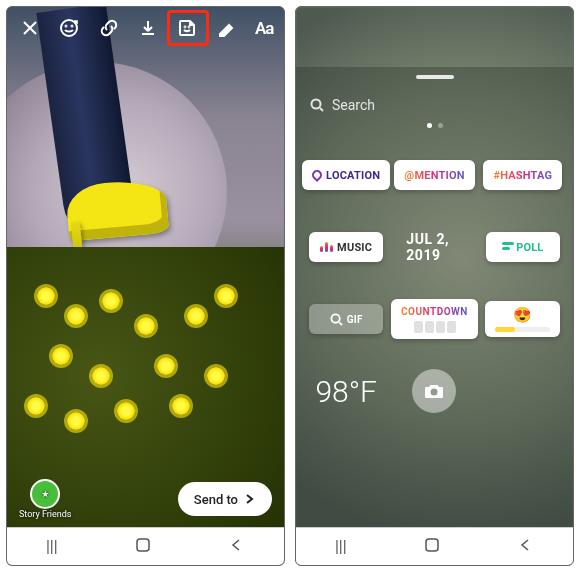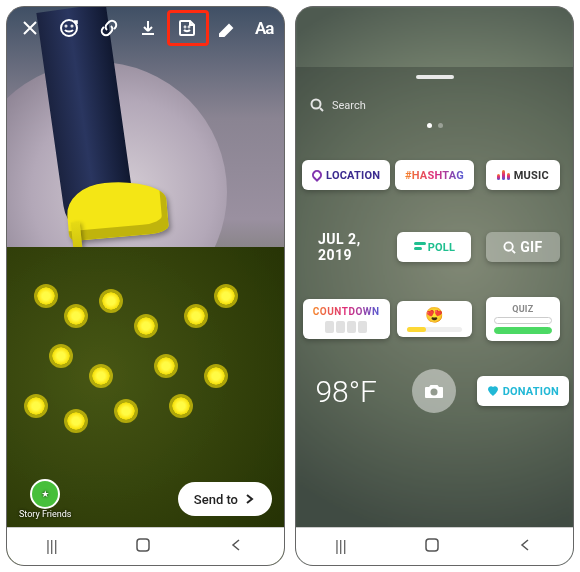--- a/index.html
+++ b/index.html
@@ -1,17 +1,17 @@
 <!DOCTYPE html>
 <html><head>
 <meta charset="utf-8">
 <style>
   *{margin:0;padding:0;box-sizing:border-box;font-family:-apple-system,"Segoe UI",Roboto,Arial,sans-serif}
   body{background:#fff;width:580px;height:572px;display:flex;padding:6px;gap:10px}
-  .phone{flex:1;height:100%;border-radius:18px;overflow:hidden;position:relative;border:1px solid #666;background:#647268}
+  .phone{flex:1;height:100%;border-radius:6px;overflow:hidden;position:relative;border:1px solid #666;background:#647268}
   
   .p1{background:linear-gradient(180deg,#405065 0%,#8a8492 20%,#9a90a0 38%,#556040 60%,#3a4a1e 80%)}
   
   .ground{position:absolute;left:-40px;top:55px;width:260px;height:260px;background:radial-gradient(circle at 60% 50%,#d4ccd4 0%,#b3a8b8 45%,#948a9a 70%,#706580 95%);border-radius:50%}
   
   .leg{position:absolute;left:45px;top:0;width:70px;height:230px;background:linear-gradient(90deg,#1b2340,#2a3660 45%,#101830);border-radius:0 0 35px 35px;transform:rotate(-8deg)}
   
   .shoe{position:absolute;left:60px;top:175px;width:100px;height:55px;background:#f4e615;border-radius:60% 90% 30% 10%/80% 60% 20% 20%;transform:rotate(-5deg);box-shadow:inset -6px -10px 0 #c0b40c,2px 3px 5px rgba(0,0,0,.35)}
   .heel{position:absolute;left:66px;top:215px;width:9px;height:45px;background:linear-gradient(#e6da14,#c0b40c);transform:rotate(-6deg);border-radius:0 0 3px 3px;box-shadow:2px 2px 4px rgba(0,0,0,.3)}
   
@@ -30,35 +30,35 @@
   .star{width:30px;height:30px;border-radius:50%;border:2px solid #fff;background:#47bf3b;display:flex;align-items:center;justify-content:center;color:#fff}
   .send{margin-left:auto;background:#fff;border-radius:20px;height:34px;padding:0 16px;display:flex;align-items:center;font-size:13px;font-weight:500;color:#222}
   .send svg{margin-left:4px}
   
   .nav{position:absolute;bottom:0;left:0;right:0;height:38px;background:#fff;display:flex;align-items:center;justify-content:space-around;border-top:1px solid #ccc}
   .nv{color:#555}
   
   .p2bg{position:absolute;inset:0;background:radial-gradient(circle at 60% 45%,#b1b89e,#7d8a74 45%,#4e5a50 80%);filter:blur(1px)}
   .sheet{position:absolute;top:60px;left:0;right:0;bottom:38px;background:rgba(40,48,42,.35);backdrop-filter:blur(2px)}
   .grip{position:absolute;top:68px;left:50%;transform:translateX(-50%);width:38px;height:4px;background:#e9e9e9;border-radius:3px}
-  .search{position:absolute;top:86px;left:14px;right:14px;height:24px;display:flex;align-items:center;color:#e4e4e4;font-size:11px}
+  .search{position:absolute;top:86px;left:14px;right:14px;height:24px;display:flex;align-items:center;color:#e4e4e4;font-size:14px}
   .search svg{margin-right:8px;stroke:#e4e4e4}
   .dots{position:absolute;top:116px;left:50%;transform:translateX(-50%);display:flex;gap:6px}
   .dot{width:5px;height:5px;border-radius:50%;background:rgba(255,255,255,.35)}
   .dot.on{background:#fff}
   .grid{position:absolute;top:140px;left:12px;right:12px;bottom:12px;display:grid;grid-template-columns:repeat(3,1fr);grid-auto-rows:56px;gap:16px 12px;align-items:center;justify-items:center}
   .chip{background:#fff;border-radius:6px;height:30px;min-width:74px;padding:0 10px;display:flex;align-items:center;justify-content:center;font-size:11px;font-weight:700;letter-spacing:.2px;box-shadow:0 2px 5px rgba(0,0,0,.25)}
   .gradtxt{background:linear-gradient(90deg,#f58529,#dd2a7b 50%,#515bd4);-webkit-background-clip:text;color:transparent}
   .loc-pin{width:10px;height:10px;border:2px solid #8134af;border-radius:50% 50% 50% 0;transform:rotate(-45deg);margin-right:4px}
   .mbars{display:flex;gap:2px;align-items:flex-end;margin-right:4px}
   .mbars span{width:3px;background:linear-gradient(#f58529,#dd2a7b,#515bd4);border-radius:2px}
   .poll-ic{width:10px;height:10px;margin-right:4px;display:flex;flex-direction:column;gap:2px}
   .poll-ic span{height:3px;background:#1fbf8f;border-radius:2px}
   .date-chip{background:none;color:#fff;font-weight:700;font-size:14px;letter-spacing:.5px;box-shadow:none}
-  .gif-chip{background:rgba(255,255,255,.3);color:#fff;font-size:14px}
+  .gif-chip{background:rgba(255,255,255,.3);color:#fff;font-size:10px}
   .cd-bars{display:flex;gap:2px;margin-top:2px}
   .cd-bars span{width:9px;height:12px;background:#e0e0e0;border-radius:2px}
   .emoji-chip{background:#fff;flex-direction:column;height:36px;gap:3px;padding:5px 10px}
   .etrack{width:55px;height:5px;background:#eee;border-radius:3px;position:relative}
   .etrack::before{content:"";position:absolute;left:0;top:0;height:100%;width:35%;background:#fdd835;border-radius:3px}
   .quiz-chip{background:#fff;flex-direction:column;height:44px;gap:3px;padding:4px 8px;align-items:stretch}
   .qline{height:7px;border:1px solid #ccc;border-radius:4px}
   .qline.fill{background:#4cd964;border-color:#4cd964}
   .temp{color:#fff;font-size:30px;font-weight:300}
   .cam{width:44px;height:44px;border-radius:50%;background:rgba(255,255,255,.45);display:flex;align-items:center;justify-content:center}
@@ -175,20 +175,23 @@
     <span class="dot"></span>
   </div>
 
   <div class="grid">
 
     <div class="chip">
       <span class="loc-pin"></span>
       <span style="color:#3b2b8f">LOCATION</span>
     </div>
     <div class="chip">
+      <span class="gradtxt">@MENTION</span>
+    </div>
+    <div class="chip">
       <span class="gradtxt">#HASHTAG</span>
     </div>
 
     <div class="chip">
       <span class="mbars">
           <span style="height:6px"></span>
           <span style="height:10px"></span>
           <span style="height:7px"></span>
         </span>
       <span style="color:#333">MUSIC</span>
@@ -218,41 +221,30 @@
           <span></span>
           <span></span>
           <span></span>
         </span>
     </div>
 
     <div class="chip emoji-chip">
       <span style="font-size:15px">😍</span>
       <span class="etrack"></span>
     </div>
-    <div class="chip quiz-chip">
-      <span style="font-size:9px;color:#888;text-align:center">QUIZ</span>
-      <span class="qline"></span>
-      <span class="qline fill"></span>
-    </div>
 
     <div class="temp">
       <span>98°F</span>
     </div>
     <div class="cam">
       <svg width="22" height="22" viewBox="0 0 22 22" fill="#fff">
           <path d="M3 7h3l1.5-2h7L16 7h3a1 1 0 0 1 1 1v9a1 1 0 0 1-1 1H3a1 1 0 0 1-1-1V8a1 1 0 0 1 1-1z"></path>
           <circle cx="11" cy="12" r="3.5" fill="rgba(120,130,115,.8)"></circle>
         </svg>
     </div>
-    <div class="chip">
-      <svg width="12" height="12" viewBox="0 0 12 12" fill="#22b8d6" style="margin-right:4px">
-          <path d="M6 11S1 7 1 4a3 3 0 0 1 5-2 3 3 0 0 1 5 2c0 3-5 7-5 7z"></path>
-        </svg>
-      <span style="color:#22b8d6">DONATION</span>
-    </div>
   </div>
 
   <div class="nav">
     <span class="nv">|||</span>
     <span class="nv"><svg width="16" height="16" viewBox="0 0 16 16" fill="none" stroke="#555" stroke-width="1.5">
           <rect x="2" y="2" width="12" height="12" rx="3"></rect>
         </svg></span>
     <span class="nv"><svg width="16" height="16" viewBox="0 0 16 16" fill="none" stroke="#555" stroke-width="1.5">
           <path d="M10 3l-6 5 6 5"></path>
         </svg></span>

